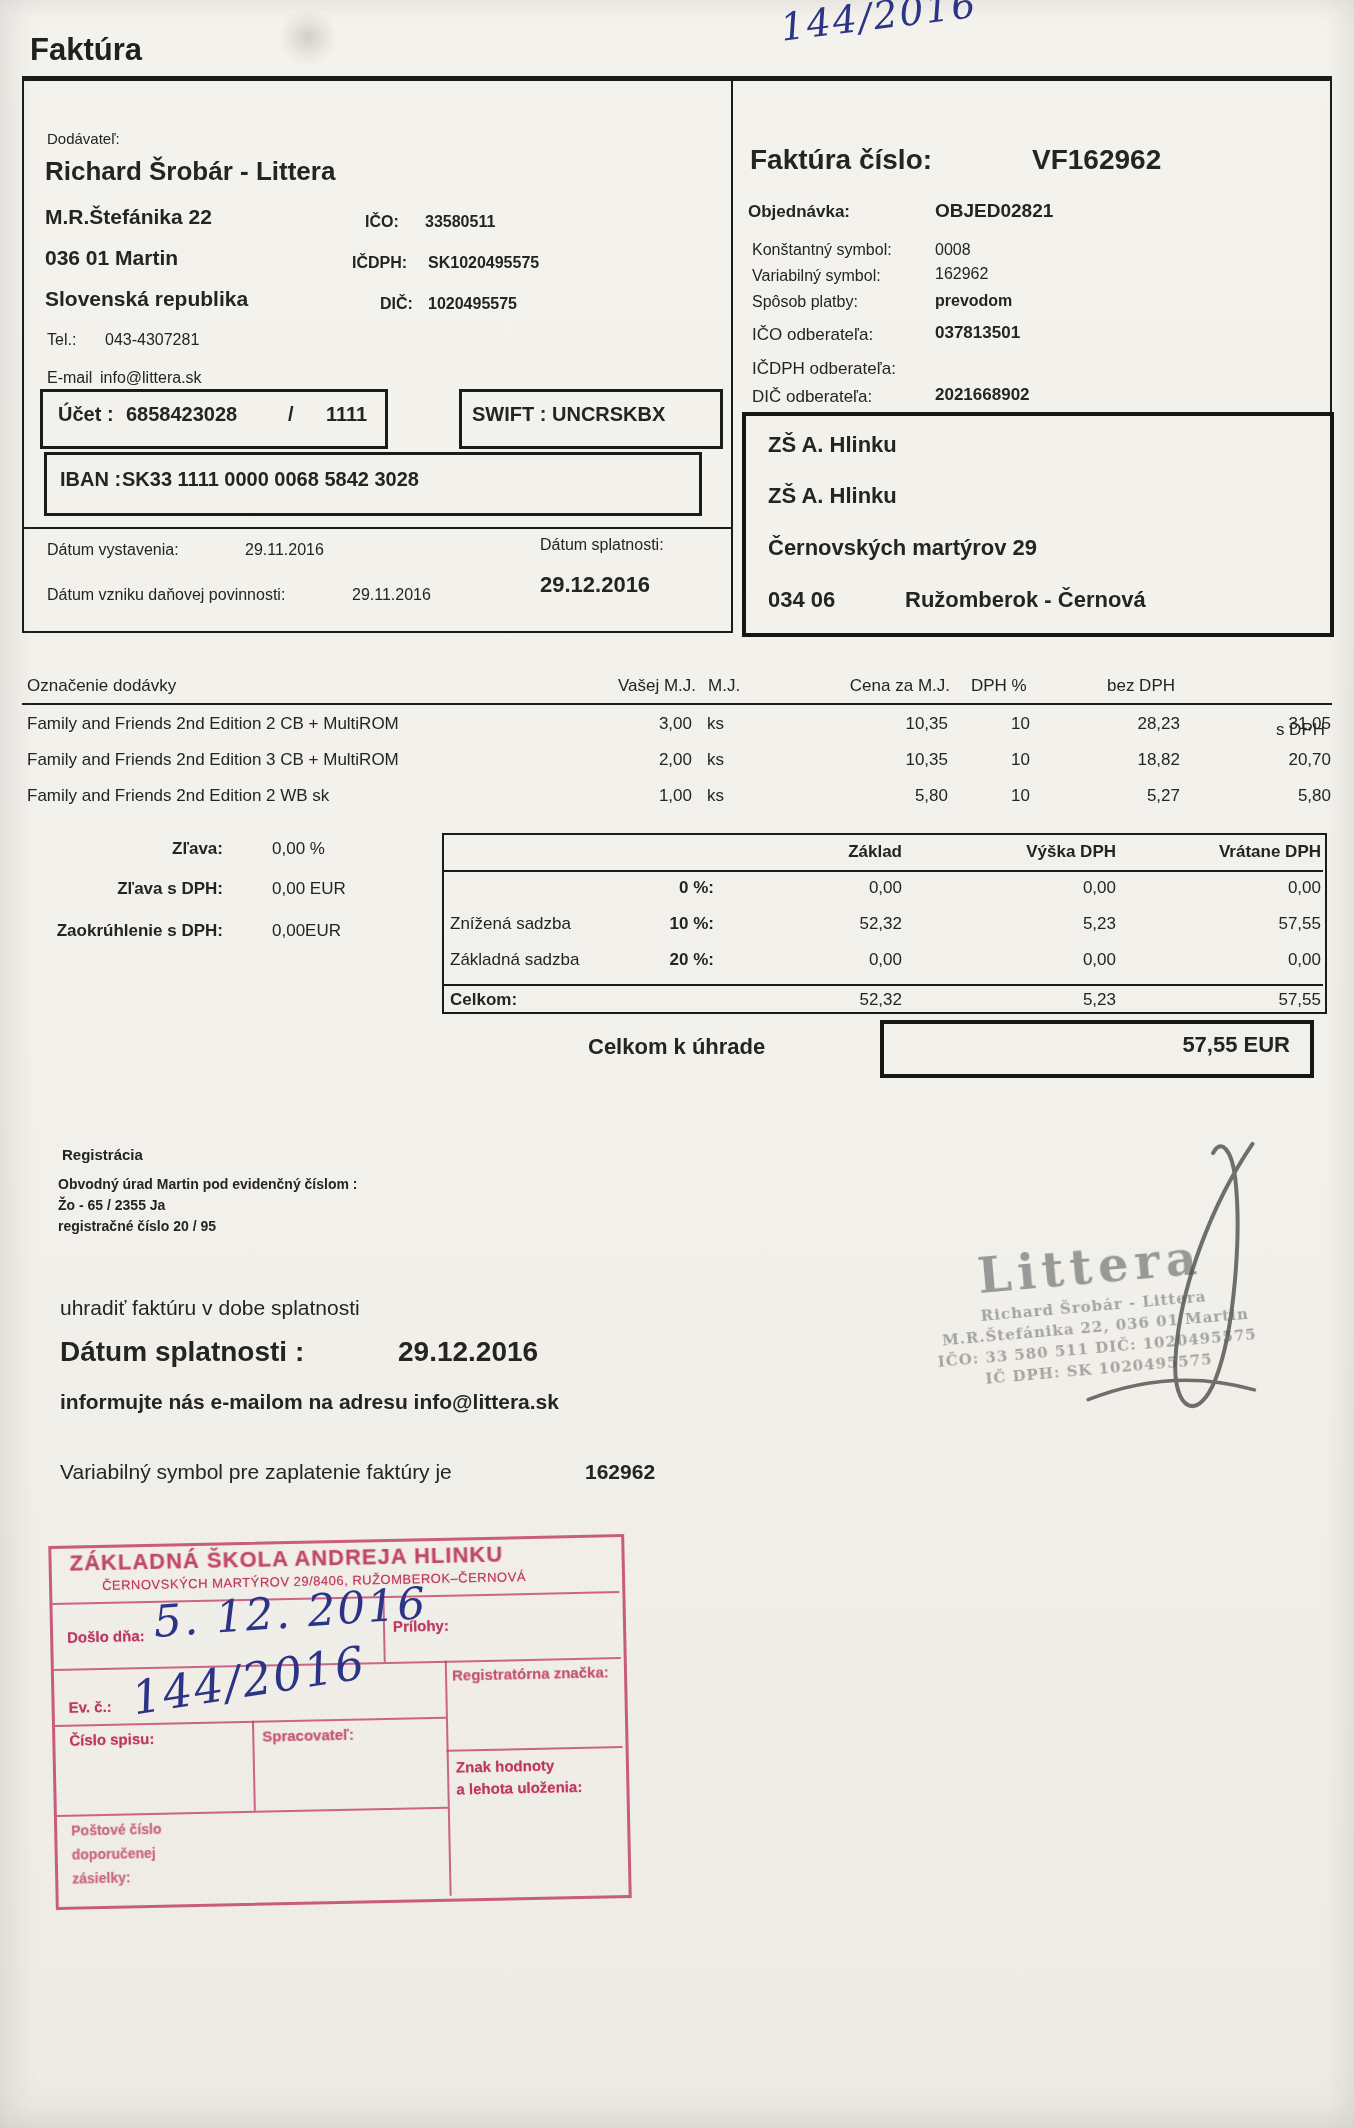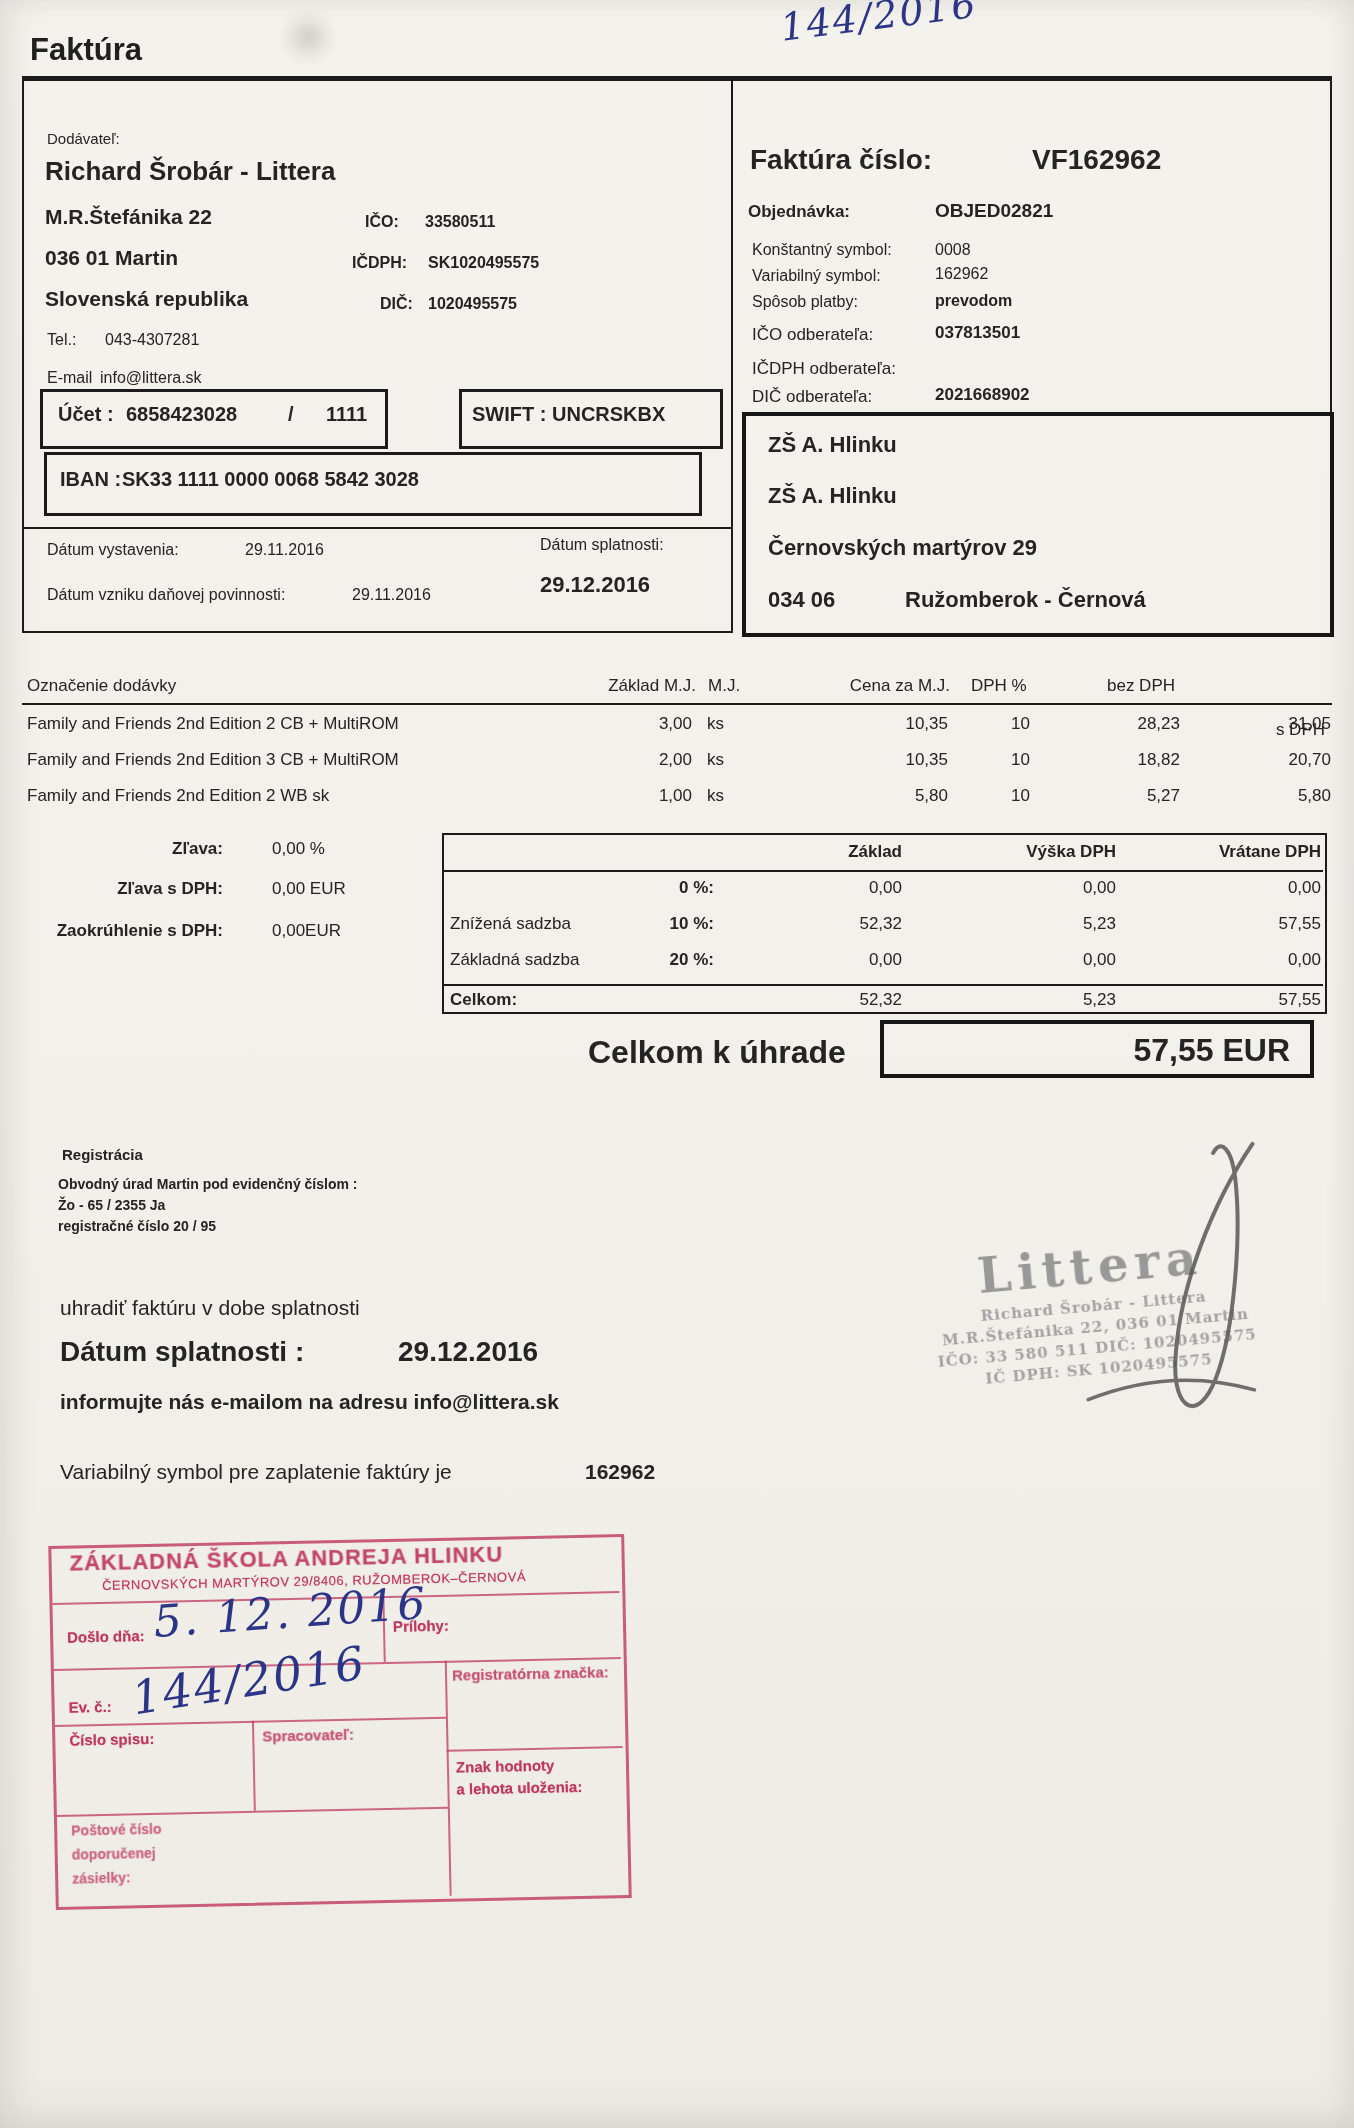--- a/index.html
+++ b/index.html
@@ -7,21 +7,21 @@
     position:relative;width:1354px;height:2128px;margin:0 auto;
     background:linear-gradient(180deg,#f4f2ed 0%,#f2f0ea 55%,#edebe4 100%);
     box-shadow:inset 14px 0 30px rgba(60,55,50,.06), inset -10px 0 24px rgba(60,55,50,.05), inset 0 -18px 40px rgba(60,55,50,.05);
     font-family:"Liberation Sans",sans-serif;color:#242424;overflow:hidden;
   }
   .t{position:absolute;white-space:nowrap;line-height:1.15;}
   .b{font-weight:bold;}
   .ra{text-align:right;}
   .s14{font-size:14px}.s15{font-size:15px}.s16{font-size:16px}.s17{font-size:17px}
   .s19{font-size:19px}.s20{font-size:20px}.s21{font-size:21px}.s22{font-size:22px}
-  .s25{font-size:32px}.s26{font-size:26px}.s28{font-size:28px}.s31{font-size:31px}
+  .s25{font-size:22px}.s26{font-size:26px}.s28{font-size:28px}.s31{font-size:31px}
   .ln{position:absolute;background:#1b1b1b;}
   .box{position:absolute;border:3px solid #1b1b1b;background:transparent;}
   .box4{position:absolute;border:4px solid #161616;}
   .hand{position:absolute;white-space:nowrap;font-family:"DejaVu Serif",serif;font-style:italic;
         color:#2c3487;transform-origin:left top;letter-spacing:2px;}
   .graystamp{position:absolute;left:862px;top:1238px;width:470px;height:215px;
         transform:rotate(-5deg);color:#8f8f8f;text-align:center;
         font-family:"DejaVu Serif",serif;filter:blur(.4px);opacity:.85;}
   .graystamp .big{font-size:48px;font-weight:bold;letter-spacing:6px;color:#8a8a8a;}
   .graystamp .sm{font-size:15px;font-weight:bold;color:#969696;margin-top:3px;letter-spacing:1px;}
@@ -108,21 +108,21 @@
   <div class="t s17 b" style="left:935px;top:385px;">2021668902</div>
 
   <div class="box4" style="left:742px;top:412px;width:584px;height:217px;"></div>
   <div class="t s22 b" style="left:768px;top:432px;">ZŠ A. Hlinku</div>
   <div class="t s22 b" style="left:768px;top:483px;">ZŠ A. Hlinku</div>
   <div class="t s22 b" style="left:768px;top:535px;">Černovských martýrov 29</div>
   <div class="t s22 b" style="left:768px;top:587px;">034 06</div>
   <div class="t s22 b" style="left:905px;top:587px;">Ružomberok - Černová</div>
 
   <div class="t s17" style="left:27px;top:676px;">Označenie dodávky</div>
-  <div class="t s17 ra" style="left:560px;top:676px;width:136px;">Základ M.J.</div>
+  <div class="t s17 ra" style="left:560px;top:676px;width:136px;">Vašej M.J.</div>
   <div class="t s17" style="left:708px;top:676px;">M.J.</div>
   <div class="t s17 ra" style="left:800px;top:676px;width:150px;">Cena za M.J.</div>
   <div class="t s17" style="left:971px;top:676px;">DPH %</div>
   <div class="t s17 ra" style="left:1075px;top:676px;width:100px;">bez DPH</div>
   <div class="t s17 ra" style="left:1245px;top:676px;width:80px;margin-top:44px;">s DPH</div>
   <div class="ln" style="left:22px;top:703px;width:1310px;height:2px;"></div>
 
   <div>
     <div class="t s17" style="left:27px;top:714px;">Family and Friends 2nd Edition 2 CB + MultiROM</div>
     <div class="t s17 ra" style="left:560px;top:714px;width:132px;">3,00</div>

